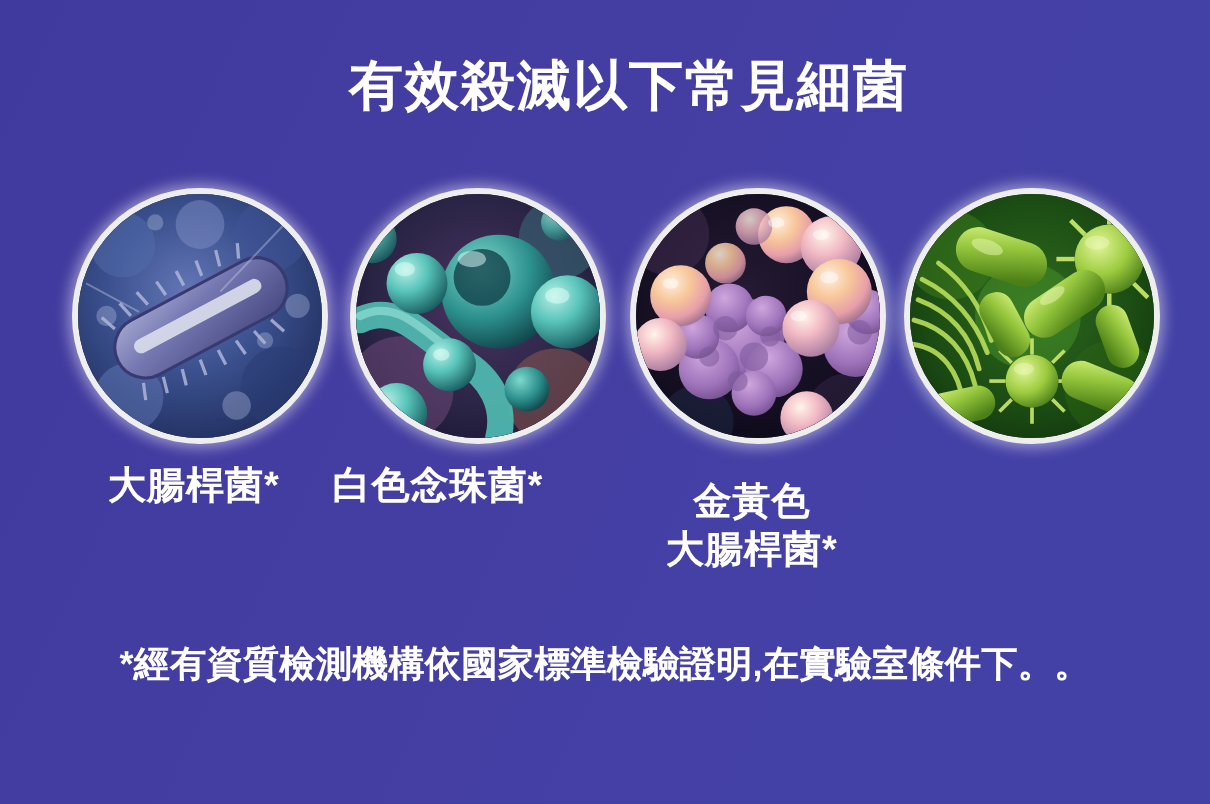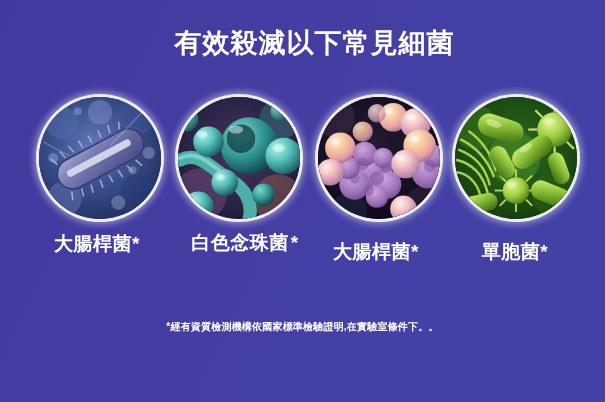--- a/index.html
+++ b/index.html
@@ -68,32 +68,32 @@
     position: absolute;
     color: #ffffff;
     font-size: 19px;
     font-weight: bold;
     text-align: center;
     line-height: 24px;
     letter-spacing: 0.5px;
     width: 160px;
   }
   #l0 { left: 17px;  top: 0px; }
-  #l1 { left: 166px; top: 0px; font-family: Liberation Mono, monospace; }
+  #l1 { left: 139px; top: 0px; }
   #l2 { left: 296px; top: 8px; }
   #l3 { left: 435px; top: 8px; }
 
   .footnote {
     position: absolute;
     top: 320px;
     left: 0;
     width: 605px;
     text-align: center;
     color: #ffffff;
-    font-size: 10px;
+    font-size: 18px;
     font-weight: bold;
     letter-spacing: 0.2px;
     white-space: nowrap;
   }
 </style>
 </head>
 <body>
 
 <div class="poster">
 
@@ -353,22 +353,22 @@
   </div>
 
   <div class="labels">
     <div class="bug-label" id="l0">
       <div>大腸桿菌*</div>
     </div>
     <div class="bug-label" id="l1">
       <div>白色念珠菌*</div>
     </div>
     <div class="bug-label" id="l2">
+      <div>金黃色</div>
       <div>大腸桿菌*</div>
     </div>
     <div class="bug-label" id="l3">
-      <div>單胞菌*</div>
     </div>
   </div>
 
   <div class="footnote">*經有資質檢測機構依國家標準檢驗證明,在實驗室條件下。。</div>
 
 </div>
 
 </body></html>

